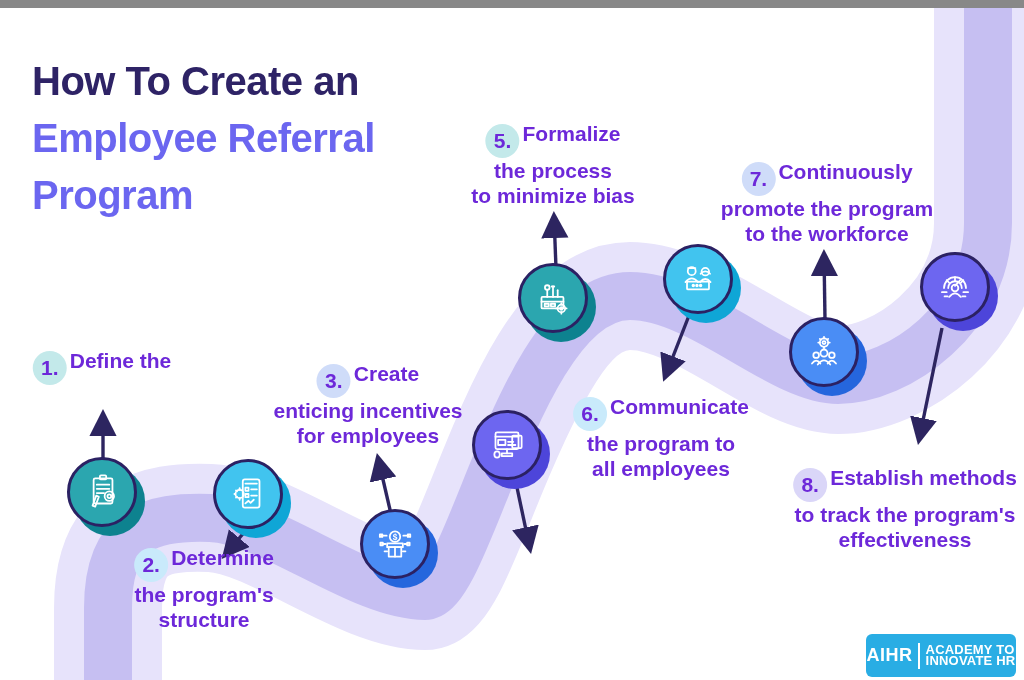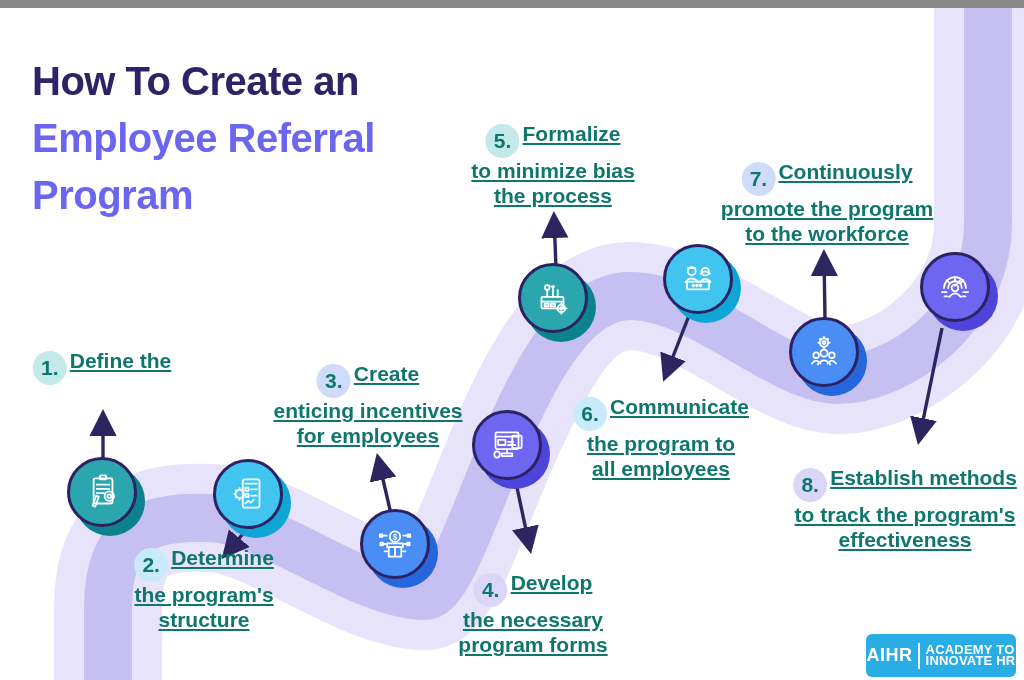--- a/index.html
+++ b/index.html
@@ -18,22 +18,22 @@
   
   .icon-wrap{position:absolute;width:76px;height:76px;}
   .icon-shadow{position:absolute;left:8px;top:9px;width:70px;height:70px;border-radius:50%;}
   .icon-circle{position:absolute;left:0;top:0;width:64px;height:64px;border-radius:50%;
     border:3.5px solid #2b2163;display:flex;align-items:center;justify-content:center;}
   .icon-circle svg{width:46px;height:46px;}
   .s1i{left:67px;top:449px;} .s2i{left:213px;top:451px;} .s3i{left:360px;top:501px;}
   .s4i{left:472px;top:402px;} .s5i{left:518px;top:255px;} .s6i{left:663px;top:236px;}
   .s7i{left:789px;top:309px;} .s8i{left:920px;top:244px;}
   
-  .step{position:absolute;transform:translateX(-50%);text-align:center;color:#0f766e;
-    font-weight:700;font-size:21px;line-height:25px;white-space:nowrap;text-decoration:underline;}
+  .step{position:absolute;transform:translateX(-50%);text-align:center;color:#6d28d9;
+    font-weight:700;font-size:21px;line-height:25px;white-space:nowrap;}
   .step .num{display:inline-block;width:34px;height:34px;line-height:34px;border-radius:50%;
     text-align:center;vertical-align:-7px;margin-right:3px;}
   .st1{left:102px;top:340px;} .st2{left:204px;top:537px;} .st3{left:368px;top:353px;}
   .st4{left:533px;top:562px;} .st5{left:553px;top:113px;} .st6{left:661px;top:386px;}
   .st7{left:827px;top:151px;} .st8{left:905px;top:457px;}
   
   .logo{position:absolute;left:866px;top:626px;width:150px;height:43px;background:#29ade4;
     border-radius:6px;display:flex;align-items:center;justify-content:center;color:#fff;}
   .logo .brand{font-weight:700;font-size:18px;letter-spacing:0.5px;}
   .logo .div{width:2px;height:26px;background:#fff;margin:0 6px 0 5px;}
@@ -242,29 +242,24 @@
   <div class="step st2">
     <div><span class="num" style="background: rgb(201, 234, 251);">2.</span><span>Determine</span></div>
     <div>the program's</div>
     <div>structure</div>
   </div>
   <div class="step st3">
     <div><span class="num" style="background: rgb(207, 220, 249);">3.</span><span>Create</span></div>
     <div>enticing incentives</div>
     <div>for employees</div>
   </div>
-  <div class="step st4">
-    <div><span class="num" style="background: rgb(218, 214, 248);">4.</span><span>Develop</span></div>
-    <div>the necessary</div>
-    <div>program forms</div>
-  </div>
   <div class="step st5">
     <div><span class="num" style="background: rgb(195, 233, 234);">5.</span><span>Formalize</span></div>
+    <div>the process</div>
     <div>to minimize bias</div>
-    <div>the process</div>
   </div>
   <div class="step st6">
     <div><span class="num" style="background: rgb(201, 234, 251);">6.</span><span>Communicate</span></div>
     <div>the program to</div>
     <div>all employees</div>
   </div>
   <div class="step st7">
     <div><span class="num" style="background: rgb(207, 220, 249);">7.</span><span>Continuously</span></div>
     <div>promote the program</div>
     <div>to the workforce</div>

